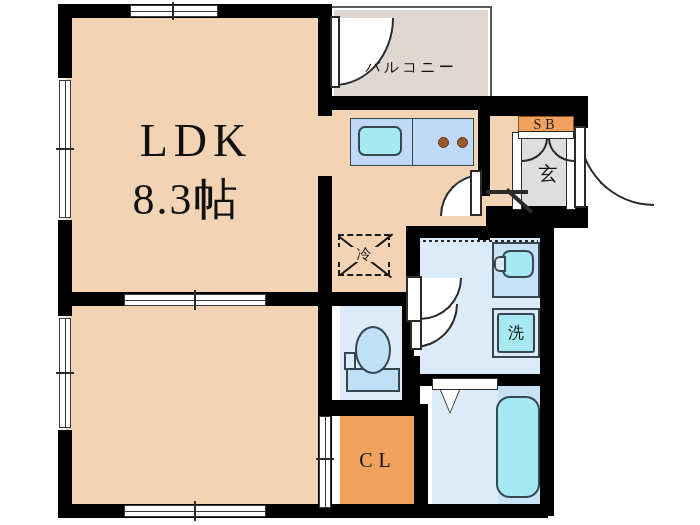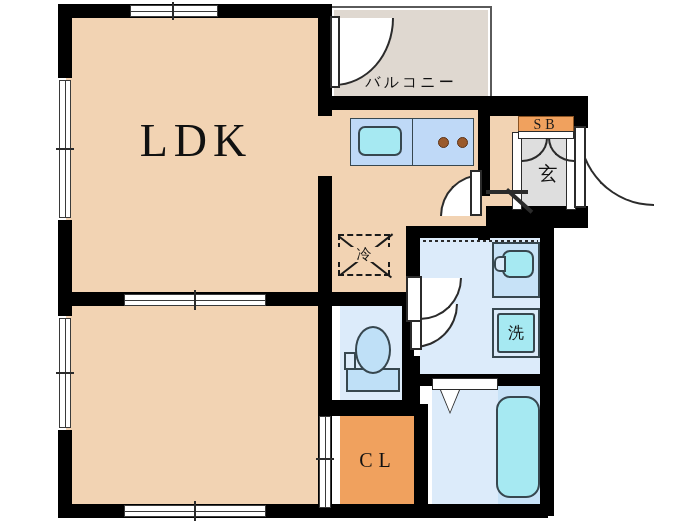--- a/index.html
+++ b/index.html
@@ -60,21 +60,21 @@
   
   .lbl {
     position:absolute;
     color:#111111;
     text-align:center;
     white-space:nowrap;
     line-height:1;
   }
   .room-name { font-size: 46px; letter-spacing: 6px; }
   .room-size { font-size: 44px; letter-spacing: 2px; }
-  .small-lbl { font-size: 15px; letter-spacing: 3px; margin-top: 15px; }
+  .small-lbl { font-size: 15px; letter-spacing: 3px; }
   .sb-lbl    { font-size: 14px; letter-spacing: 4px; color:#1a1a1a; }
   .cl-lbl    { font-size: 20px; letter-spacing: 6px; }
   .gen-lbl   { font-size: 19px; }
   .sen-lbl   { font-size: 16px; }
   .rei-lbl   { font-size: 15px; }
   .sink-basin { background:#A6E9F2; border-radius:7px; }
   .burner { background:#9A5A2B; border:1px solid #5b3318; border-radius:50%; }
   .tub { background:#A6E9F2; border:2px solid #37474F; border-radius:14px; }
   .wash-box { background:#A6E9F2; border:2px solid #37474F; border-radius:3px; }
   .lav-basin { background:#A6E9F2; border:2px solid #37474F; border-radius:8px; }
@@ -239,17 +239,18 @@
 
   <div class="abs tub" style="left:496px; top:396px; width:44px; height:102px;"></div>
 
   <div class="abs white" style="left:432px; top:378px; width:66px; height:12px; border:1px solid #2b2b2b; box-sizing:border-box;"></div>
   <div class="abs curtain-v-outline" style="left:440px; top:390px;"></div>
   <div class="abs curtain-v" style="left:441px; top:390px;"></div>
 
   <div class="lbl room-name" style="left:96px; top:118px; width:200px;">LDK</div>
 
   <div class="lbl cl-lbl" style="left:340px; top:450px; width:76px;">CL</div>
+  <div class="lbl room-size" style="left:86px; top:178px; width:200px;">8.3帖</div>
 
 
   <div class="lbl small-lbl" style="left:336px; top:60px; width:150px;">バルコニー</div>
 
 </div>
 
 </body></html>

